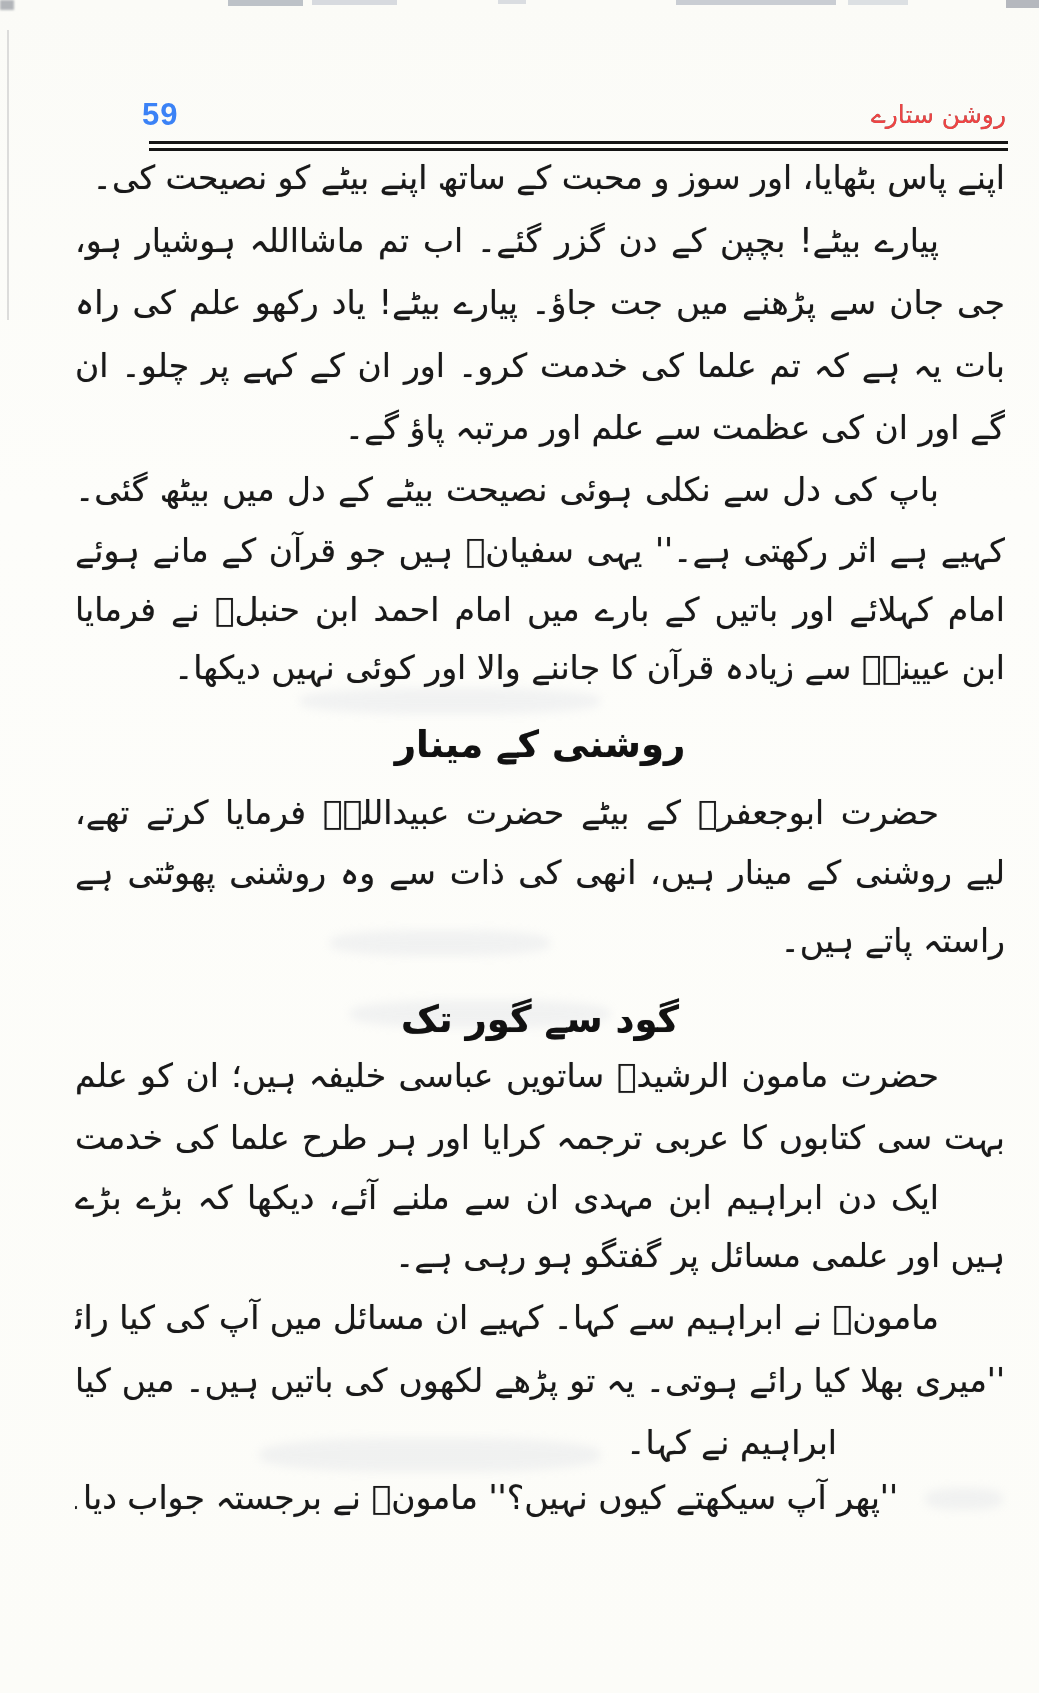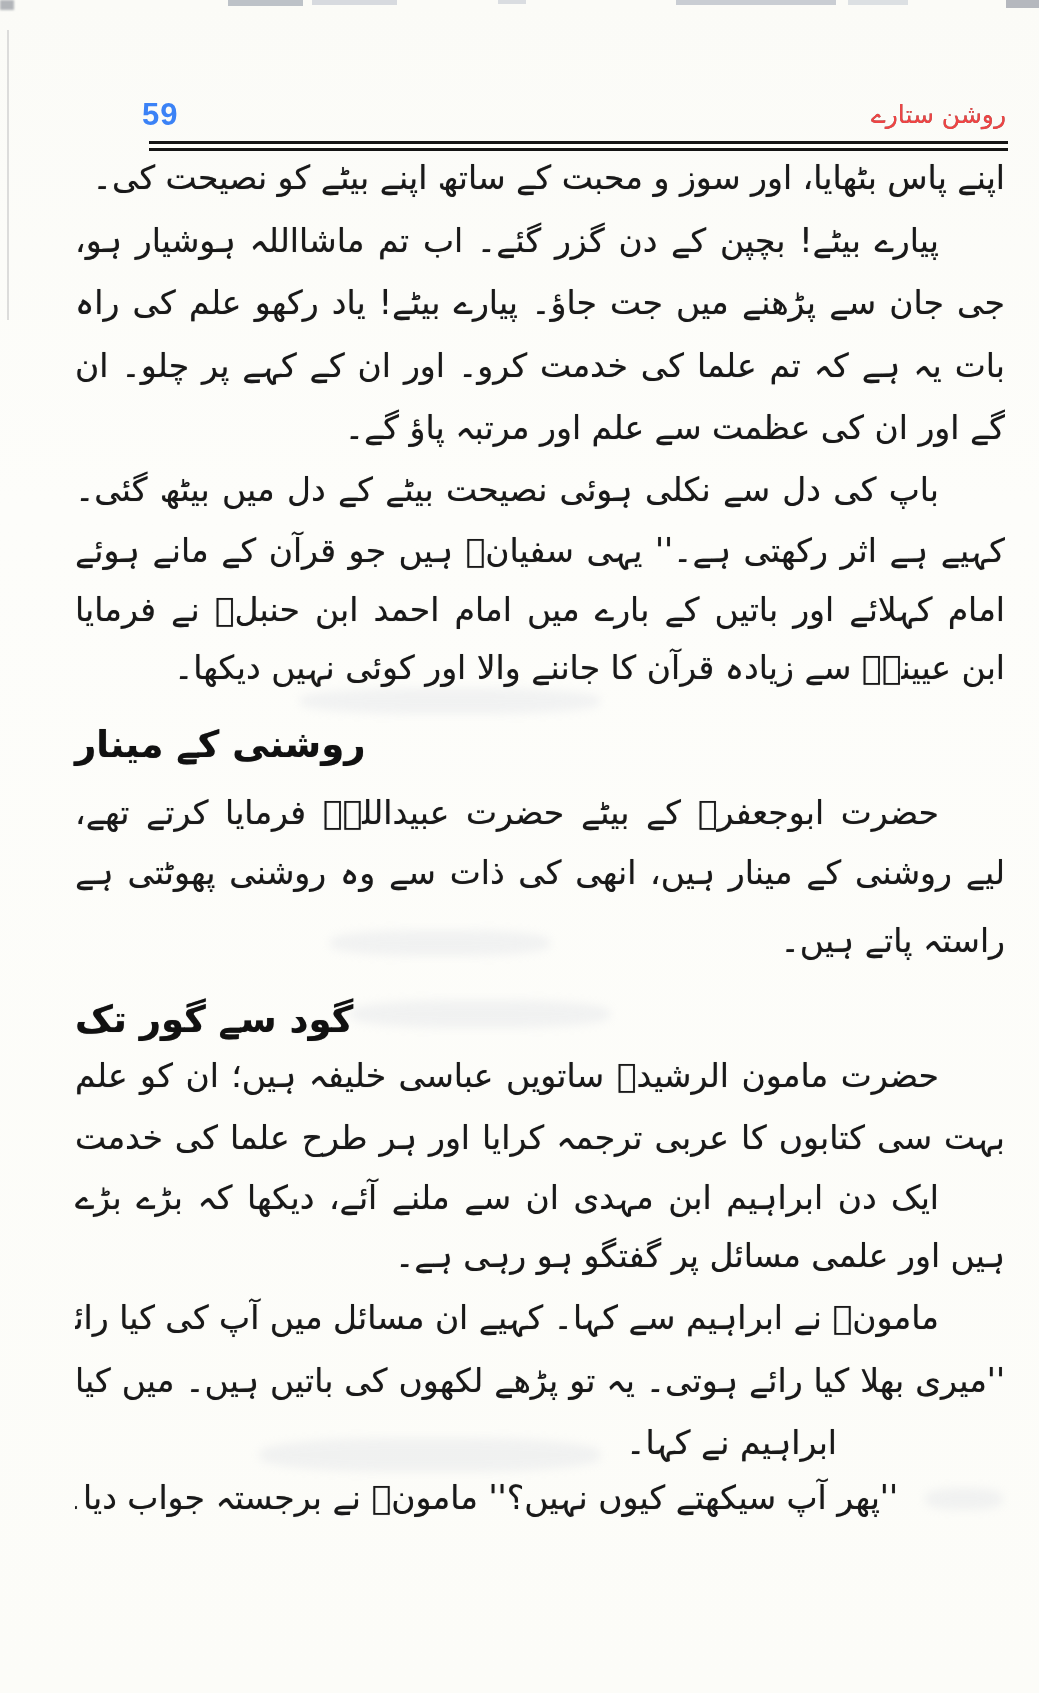--- a/index.html
+++ b/index.html
@@ -79,21 +79,21 @@
   .ind-md { padding-right: 107px; }
   .ind-lg { padding-right: 168px; }
   .heading {
     position: absolute;
     right: 0;
     left: 0;
     height: 70px;
     line-height: 70px;
     font-size: 37px;
     font-weight: bold;
-    text-align: left;
+    text-align: center;
     white-space: nowrap;
     color: #111;
   }
   .artifact { position: absolute; pointer-events: none; }
   .ghost {
     position: absolute;
     background: #c9cdd8;
     opacity: .22;
     filter: blur(5px);
     border-radius: 40%;

